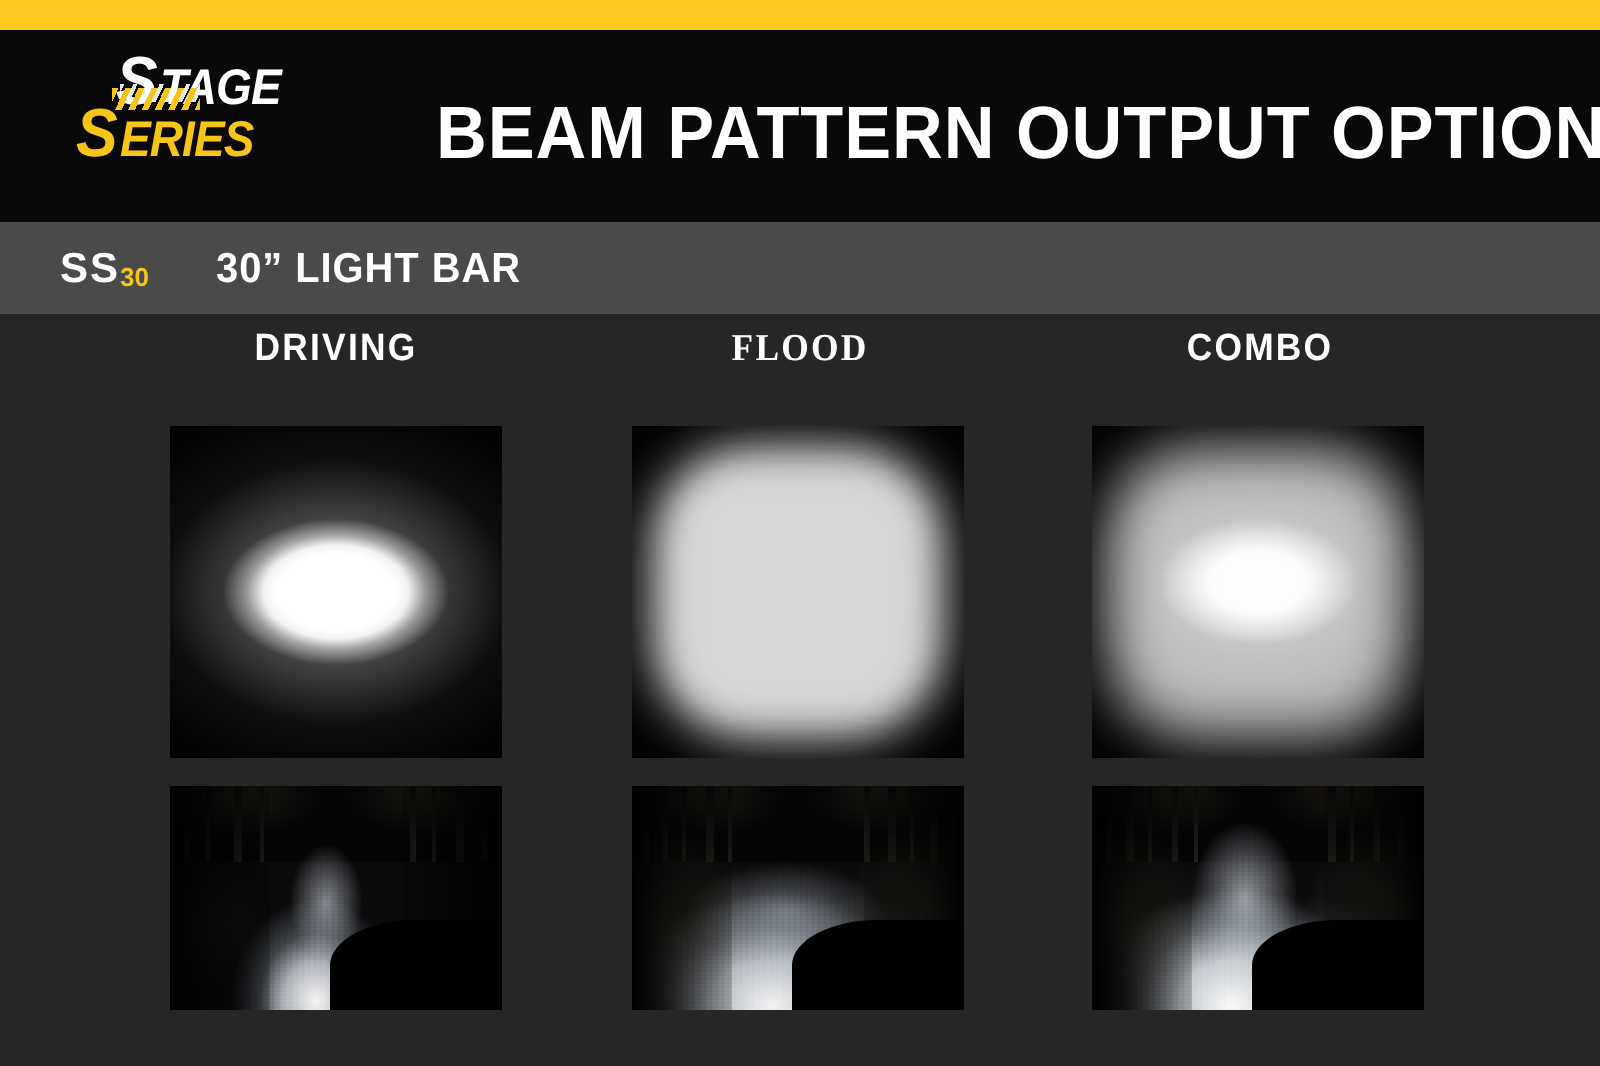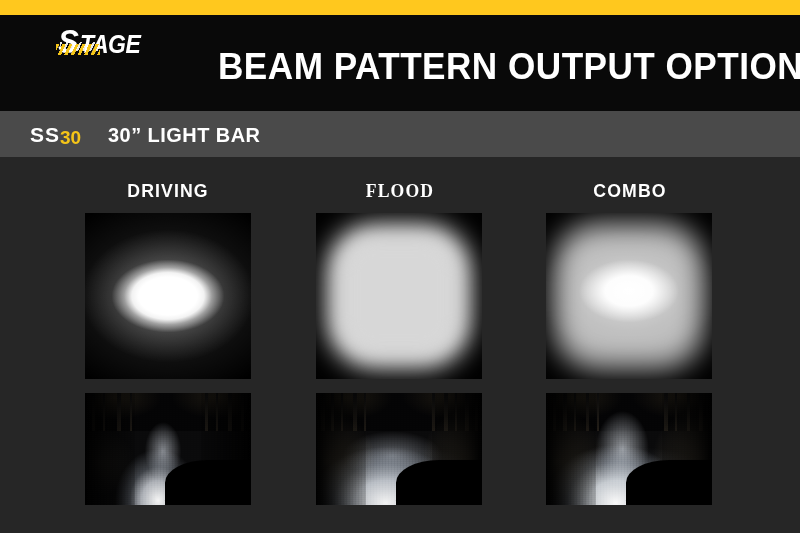--- a/index.html
+++ b/index.html
@@ -70,34 +70,34 @@
     position:absolute;left:0;top:111px;width:800px;height:46px;
     background:#4a4a4a;
   }
   .ss-badge{
     position:absolute;left:30px;top:124px;
     font-size:21px;font-weight:bold;line-height:1;
     letter-spacing:1px;
     white-space:nowrap;
   }
   .ss-badge .sub{
-    font-size:19px;
+    font-size:13px;
     vertical-align:-2px;
     letter-spacing:0px;
     margin-top:20px;
   }
   .subtitle{
     position:absolute;left:108px;top:124px;
     color:#ffffff;font-size:21px;font-weight:bold;
     letter-spacing:.5px;line-height:1;white-space:nowrap;
     transform:scaleX(.95);transform-origin:left top;
   }
 
   
-  .col{position:absolute;top:181px;width:250px;}
+  .col{position:absolute;top:165px;width:250px;}
   .col-0{left:43px;}
   .col-1{left:275px;font-family:Liberation Serif, serif;}
   .col-2{left:505px;}
 
   .col-head{
     width:250px;text-align:center;
     color:#ffffff;font-size:19px;font-weight:bold;
     letter-spacing:1.2px;line-height:1;
     transform:scaleX(.93);
   }
@@ -257,20 +257,23 @@
 <div class="top-rule"></div>
 
 <div class="header"></div>
 
 <div class="logo">
   <div class="logo-row logo-stage">
     <span class="cap cap-big white">S</span><span class="cap cap-small white">TAGE</span>
   </div>
   <div class="slash"></div>
   <div class="slash2"></div>
+  <div class="logo-row logo-series">
+    <span class="cap cap-big gold">S</span><span class="cap cap-small gold">ERIES</span>
+  </div>
 </div>
 
 <div class="title">BEAM PATTERN OUTPUT OPTIONS</div>
 
 <div class="subbar"></div>
 <div class="ss-badge"><span class="white">SS</span><span class="sub gold">30</span></div>
 <div class="subtitle">30” LIGHT BAR</div>
 
 <div class="col col-0">
   <div class="col-head">DRIVING</div>

